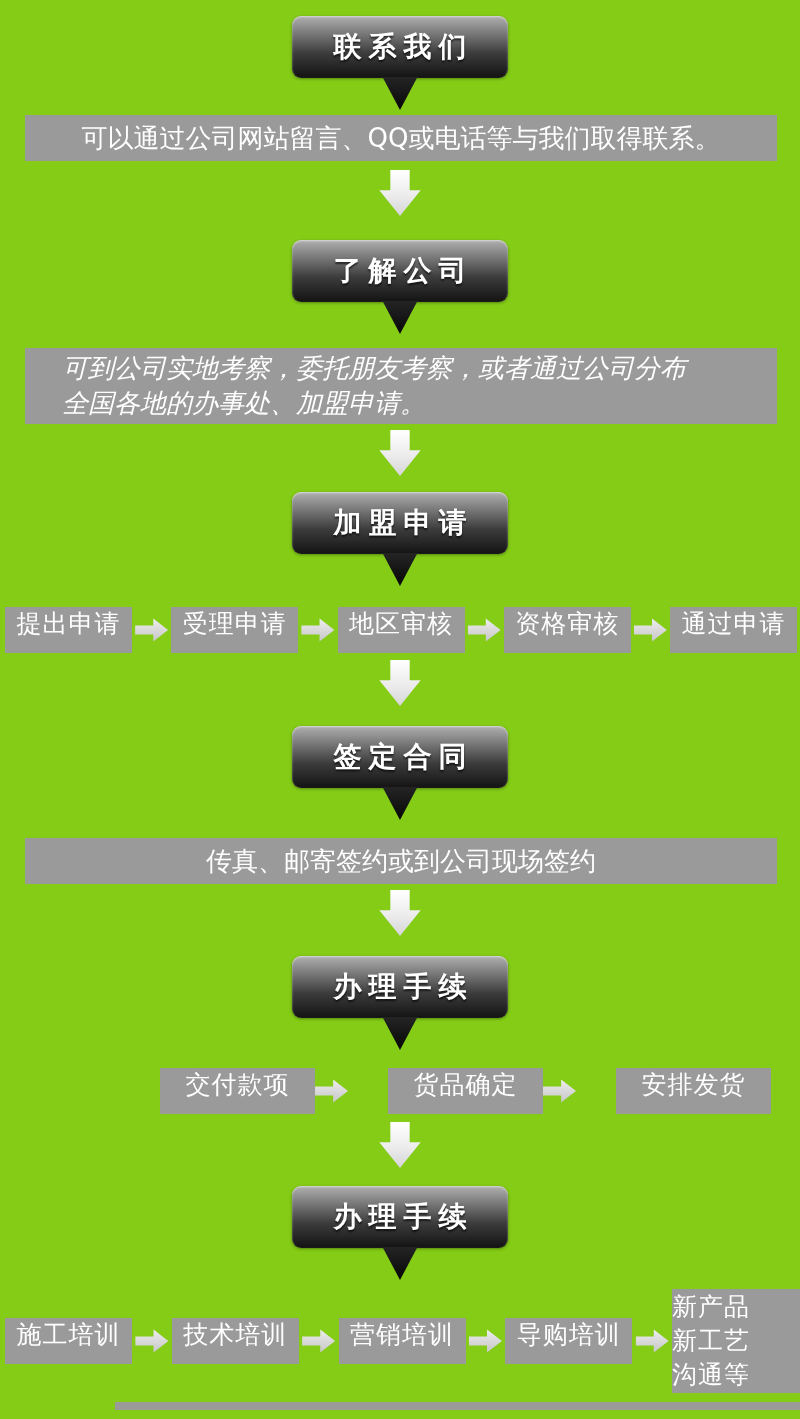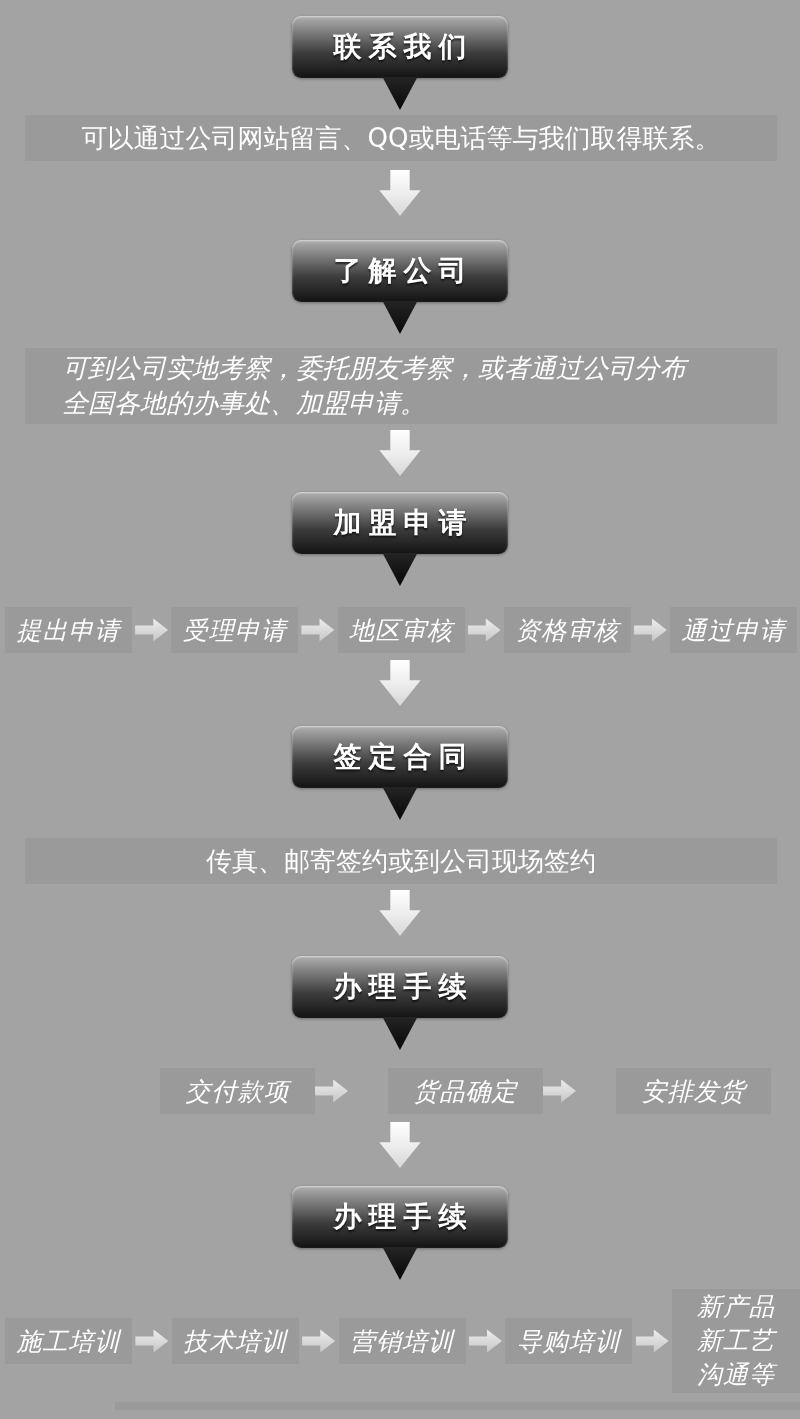--- a/index.html
+++ b/index.html
@@ -1,19 +1,19 @@
 <!DOCTYPE html>
 <html lang="zh"><head>
 <meta charset="utf-8">
 <style>
   * { margin:0; padding:0; box-sizing:border-box; }
   html,body { background:#ffffff; }
   body { font-family:"DejaVu Sans","Liberation Sans",sans-serif; }
 
-  .stage { position:relative; width:800px; height:1419px; background:#a3a3a3; overflow:hidden; }
+  .stage { position:relative; width:800px; height:1419px; background:#84cc16; overflow:hidden; }
 
   
   .hwrap { position:absolute; left:50%; transform:translateX(-50%);
            display:flex; flex-direction:column; align-items:center; }
   .hbtn { width:216px; height:62px; border-radius:9px;
           display:flex; align-items:center; justify-content:center;
           background:linear-gradient(180deg,#b0b0b0 0%,#7d7d7d 26%,#3c3c3c 60%,#131313 100%);
           box-shadow: inset 0 1px 2px rgba(255,255,255,.55), 0 1px 3px rgba(0,0,0,.35); }
   .hbtn span { color:#fff; font-size:28px; font-weight:bold;
                letter-spacing:7px; text-indent:7px;
@@ -30,22 +30,22 @@
 
   
   .varrow { position:absolute; left:50%; transform:translateX(-50%);
             width:44px; height:46px;
             background:linear-gradient(180deg,#ffffff 0%,#ececec 55%,#d6d6d6 100%);
             clip-path:polygon(28% 0,72% 0,72% 44%,97% 44%,50% 100%,3% 44%,28% 44%);
             filter:drop-shadow(0 0 1px #b3b3b3); }
 
   
   .row { position:absolute; display:flex; align-items:center; justify-content:space-between; }
-  .gbox { background:#9a9a9a; color:#fff; display:flex; align-items:center; justify-content:center;
-          font-size:25px; height:46px; letter-spacing:1px; flex:none;font-style:italic; }
+  .gbox { background:#9a9a9a; color:#fff; display:flex; justify-content:center;
+          font-size:25px; height:46px; letter-spacing:1px; flex:none; }
   .w127 { width:127px; }
   .w155 { width:155px;margin-left:40px; }
   .multibox { width:128px; height:104px; flex-direction:column; line-height:34px; letter-spacing:1px; }
   .multibox span { display:block; }
 
   
   .rarrow { width:33px; height:25px; flex:none;
             background:linear-gradient(180deg,#eeeeee,#c4c4c4);
             clip-path:polygon(0 32%,55% 32%,55% 4%,100% 50%,55% 96%,55% 68%,0 68%);
             filter:drop-shadow(0 0 1px #bdbdbd); }

